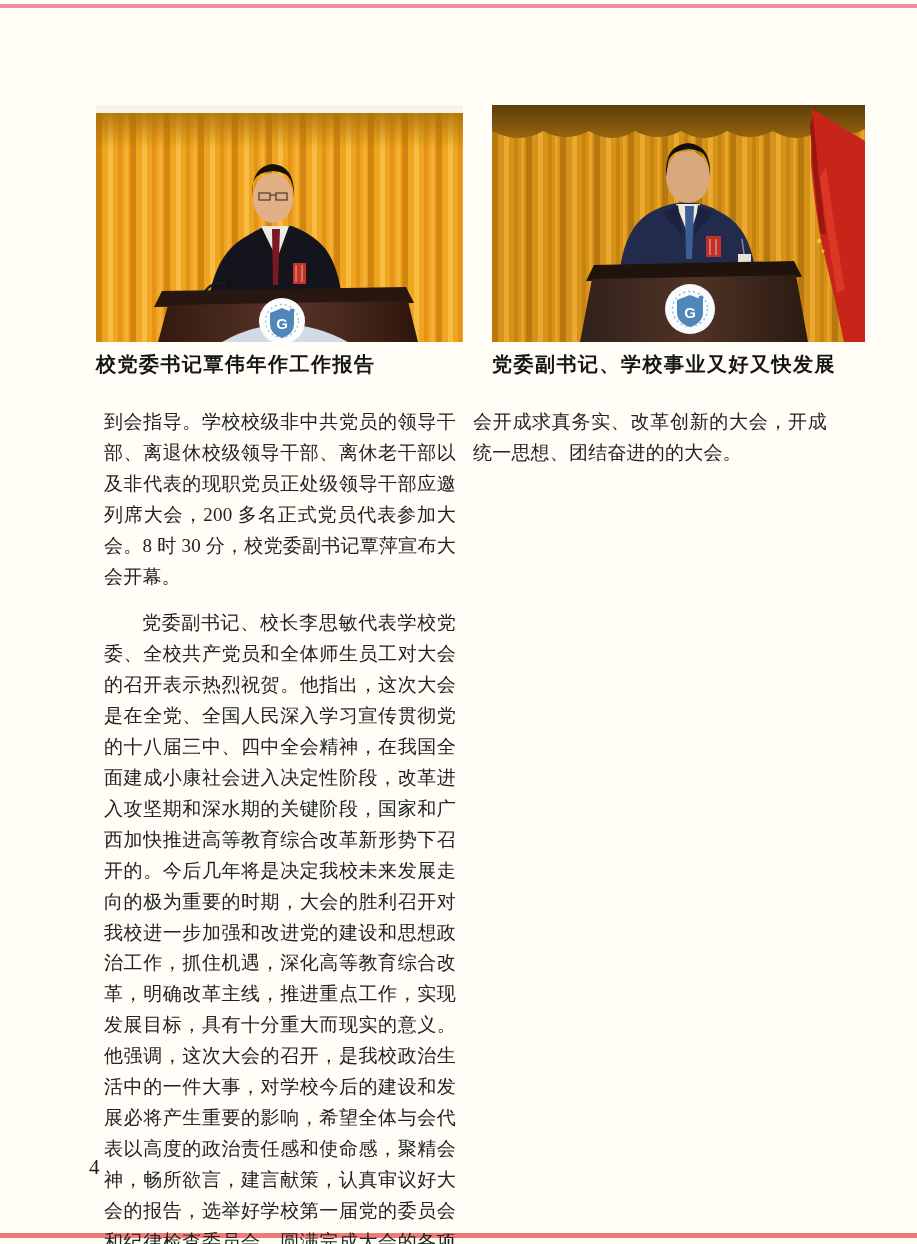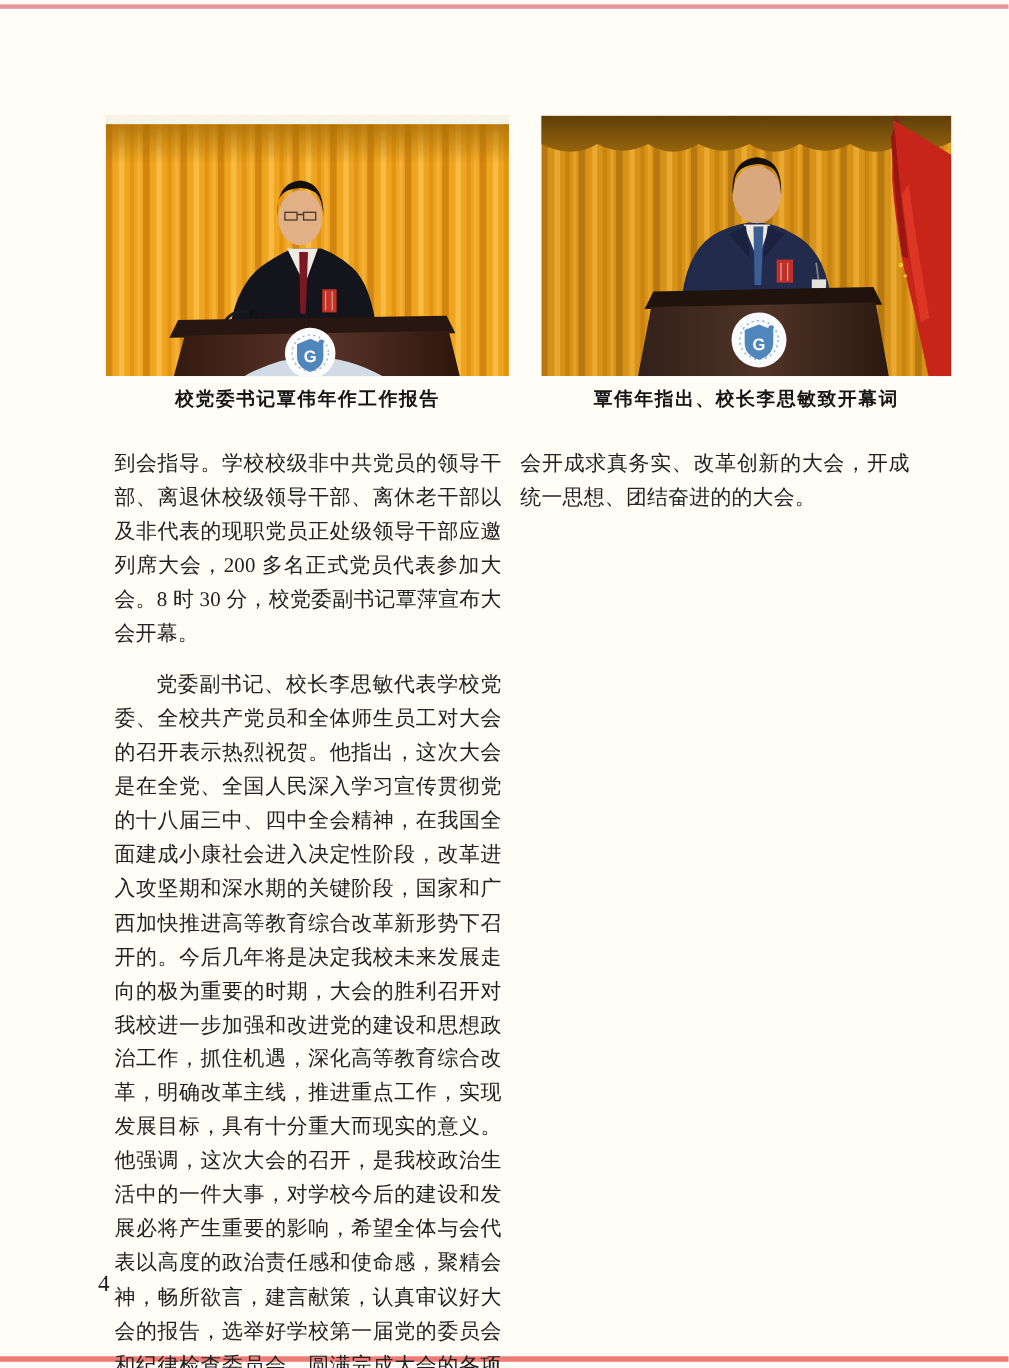--- a/index.html
+++ b/index.html
@@ -5,21 +5,21 @@
   html,body{margin:0;padding:0;}
   body{width:917px;height:1244px;background:#fffdf5;position:relative;overflow:hidden;
        font-family:"Liberation Serif","DejaVu Serif",serif;}
   .rule{position:absolute;left:0;width:917px;}
   #rule-top{top:4px;height:4px;background:#e8929b;}
   #rule-bottom{top:1233px;height:5px;background:#ee7b76;}
   .photo{position:absolute;top:105px;height:237px;overflow:hidden;}
   #photo-left{left:96px;width:367px;}
   #photo-right{left:492px;width:373px;}
   .photo svg{display:block;width:100%;height:100%;}
-  .caption{position:absolute;top:351px;text-align:center;font-size:17px;font-weight:600;
+  .caption{position:absolute;top:351px;font-size:20px;font-weight:600;
            letter-spacing:1.5px;color:#151515;}
   #caption-left{left:96px;width:367px;}
   #caption-right{left:492px;width:373px;}
   .col{position:absolute;top:391px;}
   #col-left{left:88px;width:384px;}
   #col-right{left:457px;width:386px;}
   .col p{margin:16px;font-size:19px;line-height:30.9px;text-align:justify;color:#222222;
          letter-spacing:0.2px;}
   .indent{text-indent:2em;}
   #page-number{position:absolute;left:89px;top:1155px;font-size:21px;color:#1c1c1c;}
@@ -129,21 +129,21 @@
     <polygon points="100,174 304,170 316,237 88,237" fill="url(#podR)"></polygon>
     <circle cx="198" cy="204" r="25" fill="#fafbfc"></circle>
     <circle cx="198" cy="204" r="17.5" fill="none" stroke="#8fb3d4" stroke-width="1.3" stroke-dasharray="2,3"></circle>
     <path d="M198,190 L211,195 L211,207 Q211,218 198,222 Q185,218 185,207 L185,195 Z" fill="#4f86bb"></path>
     <circle cx="209" cy="193" r="2.4" fill="#4f86bb"></circle>
     <text x="198" y="213" text-anchor="middle" font-size="15" font-weight="bold" fill="#ffffff" font-family="Liberation Sans, sans-serif">G</text>
   </svg>
 </div>
 
 <div class="caption" id="caption-left">校党委书记覃伟年作工作报告</div>
-<div class="caption" id="caption-right">覃伟年指出、校长李思敏致开幕词</div>
+<div class="caption" id="caption-right">党委副书记、学校事业又好又快发展</div>
 
 <div class="col" id="col-left">
   <p>到会指导。学校校级非中共党员的领导干部、离退休校级领导干部、离休老干部以及非代表的现职党员正处级领导干部应邀列席大会，200 多名正式党员代表参加大会。8 时 30 分，校党委副书记覃萍宣布大会开幕。</p>
   <p class="indent">党委副书记、校长李思敏代表学校党委、全校共产党员和全体师生员工对大会的召开表示热烈祝贺。他指出，这次大会是在全党、全国人民深入学习宣传贯彻党的十八届三中、四中全会精神，在我国全面建成小康社会进入决定性阶段，改革进入攻坚期和深水期的关键阶段，国家和广西加快推进高等教育综合改革新形势下召开的。今后几年将是决定我校未来发展走向的极为重要的时期，大会的胜利召开对我校进一步加强和改进党的建设和思想政治工作，抓住机遇，深化高等教育综合改革，明确改革主线，推进重点工作，实现发展目标，具有十分重大而现实的意义。他强调，这次大会的召开，是我校政治生活中的一件大事，对学校今后的建设和发展必将产生重要的影响，希望全体与会代表以高度的政治责任感和使命感，聚精会神，畅所欲言，建言献策，认真审议好大会的报告，选举好学校第一届党的委员会和纪律检查委员会，圆满完成大会的各项议程，努力把大</p>
 </div>
 
 <div class="col" id="col-right">
   <p>会开成求真务实、改革创新的大会，开成统一思想、团结奋进的的大会。</p>
 </div>
 

